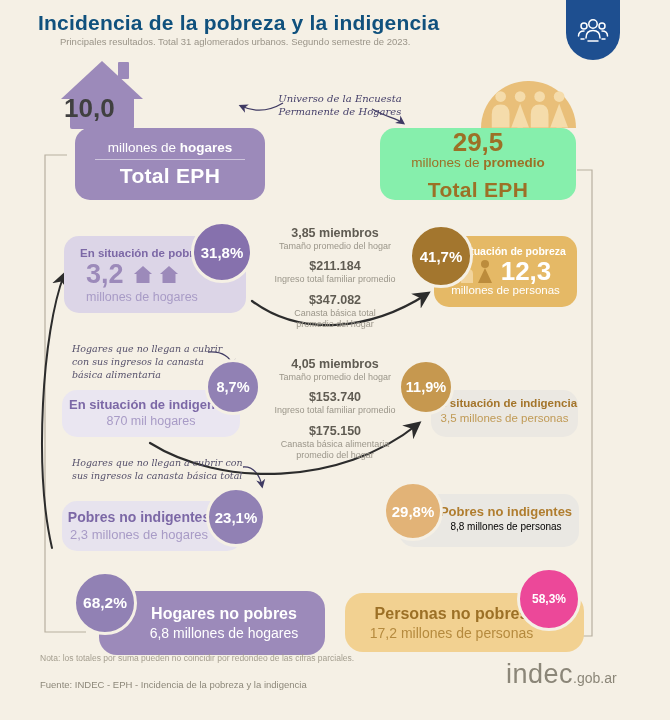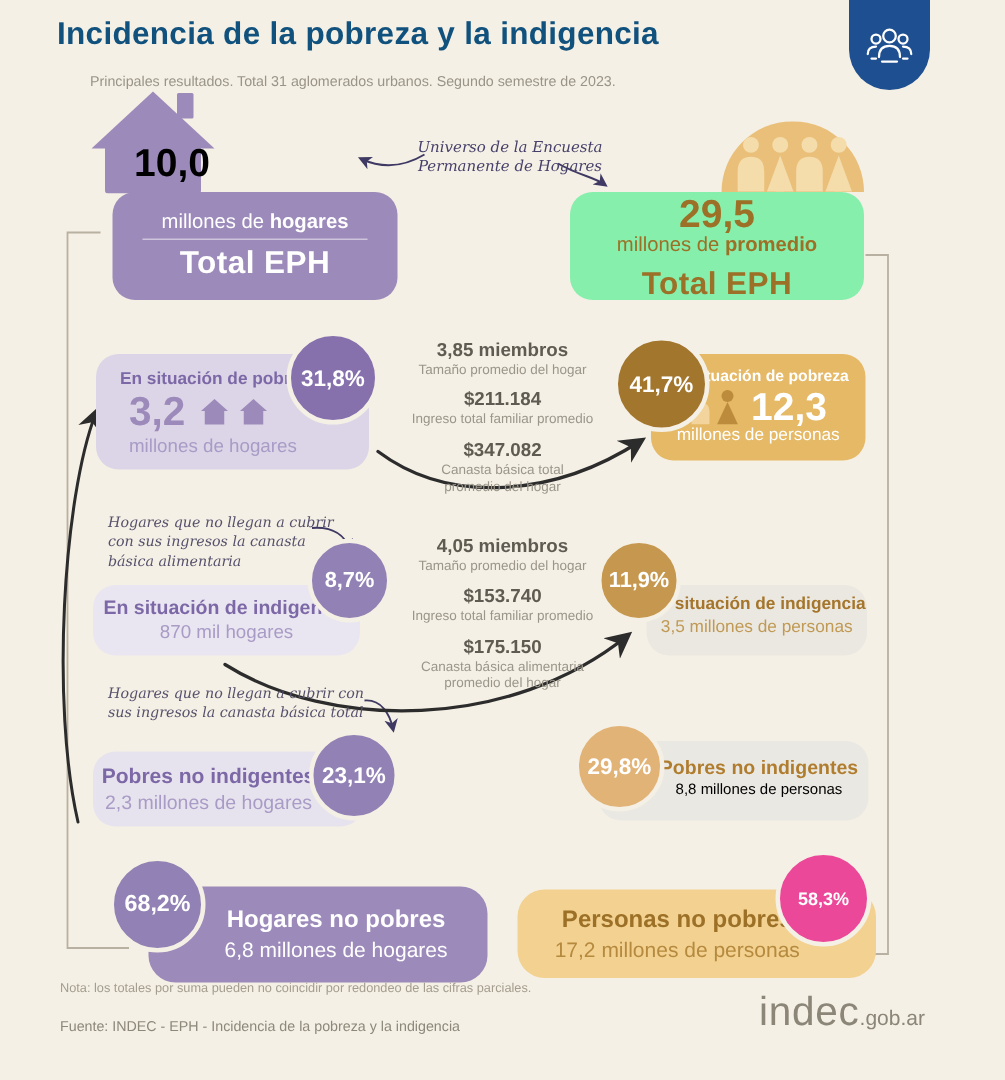--- a/index.html
+++ b/index.html
@@ -3,37 +3,37 @@
 <meta charset="utf-8">
 <style>
   html,body{margin:0;padding:0;}
   .canvas{
     position:relative;width:670px;height:720px;background:#f5f0e5;
     font-family:"Liberation Sans",sans-serif;overflow:hidden;
   }
   .abs{position:absolute;}
   
   .title{left:38px;top:11px;font-size:21px;font-weight:bold;color:#10517d;letter-spacing:.2px;}
-  .subtitle{left:40px;top:49px;font-size:9.5px;color:#9a9488;padding-left:20px;}
+  .subtitle{left:40px;top:36px;font-size:9.5px;color:#9a9488;padding-left:20px;}
   .badge{left:566px;top:0;width:54px;height:60px;background:#1e4f90;border-radius:0 0 27px 27px;
     display:flex;align-items:center;justify-content:center;}
   
   .overlay{left:0;top:0;pointer-events:none;}
   
   .box{border-radius:15px;box-sizing:border-box;}
   .box-total-hogares{left:75px;top:128px;width:190px;height:72px;background:#9c8aba;color:#fff;
     display:flex;flex-direction:column;align-items:center;justify-content:center;}
   .box-total-personas{left:380px;top:128px;width:196px;height:72px;background:#86efac;color:#9c7026;
     display:flex;flex-direction:column;align-items:center;justify-content:center;padding-top:2px;}
   .tot-line{font-size:13.5px;}
   .tot-div{width:150px;height:1px;background:rgba(255,255,255,.5);margin:4px 0;}
   .tot-div.gold{background:rgba(156,112,38,.35);}
   .tot-label{font-size:21px;font-weight:bold;letter-spacing:.3px;}
   .big-num{font-size:26px;font-weight:bold;line-height:1;}
-  .house-value{left:64px;top:93px;width:76px;text-align:right;font-size:26px;font-weight:bold;color:#000000;}
+  .house-value{left:64px;top:93px;width:76px;text-align:left;font-size:26px;font-weight:bold;color:#404040;}
   .universe{left:252px;top:92px;width:176px;text-align:center;font-family:"DejaVu Serif",serif;
     font-style:italic;font-size:10px;color:#46406a;line-height:1.3;}
   .arch{left:481px;top:81px;width:95px;height:47px;background:#e9bf79;border-radius:48px 48px 0 0;
     display:flex;align-items:flex-end;justify-content:center;}
   
   .pct{border-radius:50%;border:3px solid #f5f0e5;display:flex;align-items:center;justify-content:center;
     color:#fff;font-weight:bold;z-index:4;box-sizing:border-box;}
   .c318{left:191px;top:221px;width:62px;height:62px;background:#8671ad;font-size:15px;}
   .c417{left:409px;top:224px;width:64px;height:64px;background:#a3762e;font-size:15px;}
   .c87 {left:205px;top:359px;width:56px;height:56px;background:#9181b4;font-size:14.5px;}

